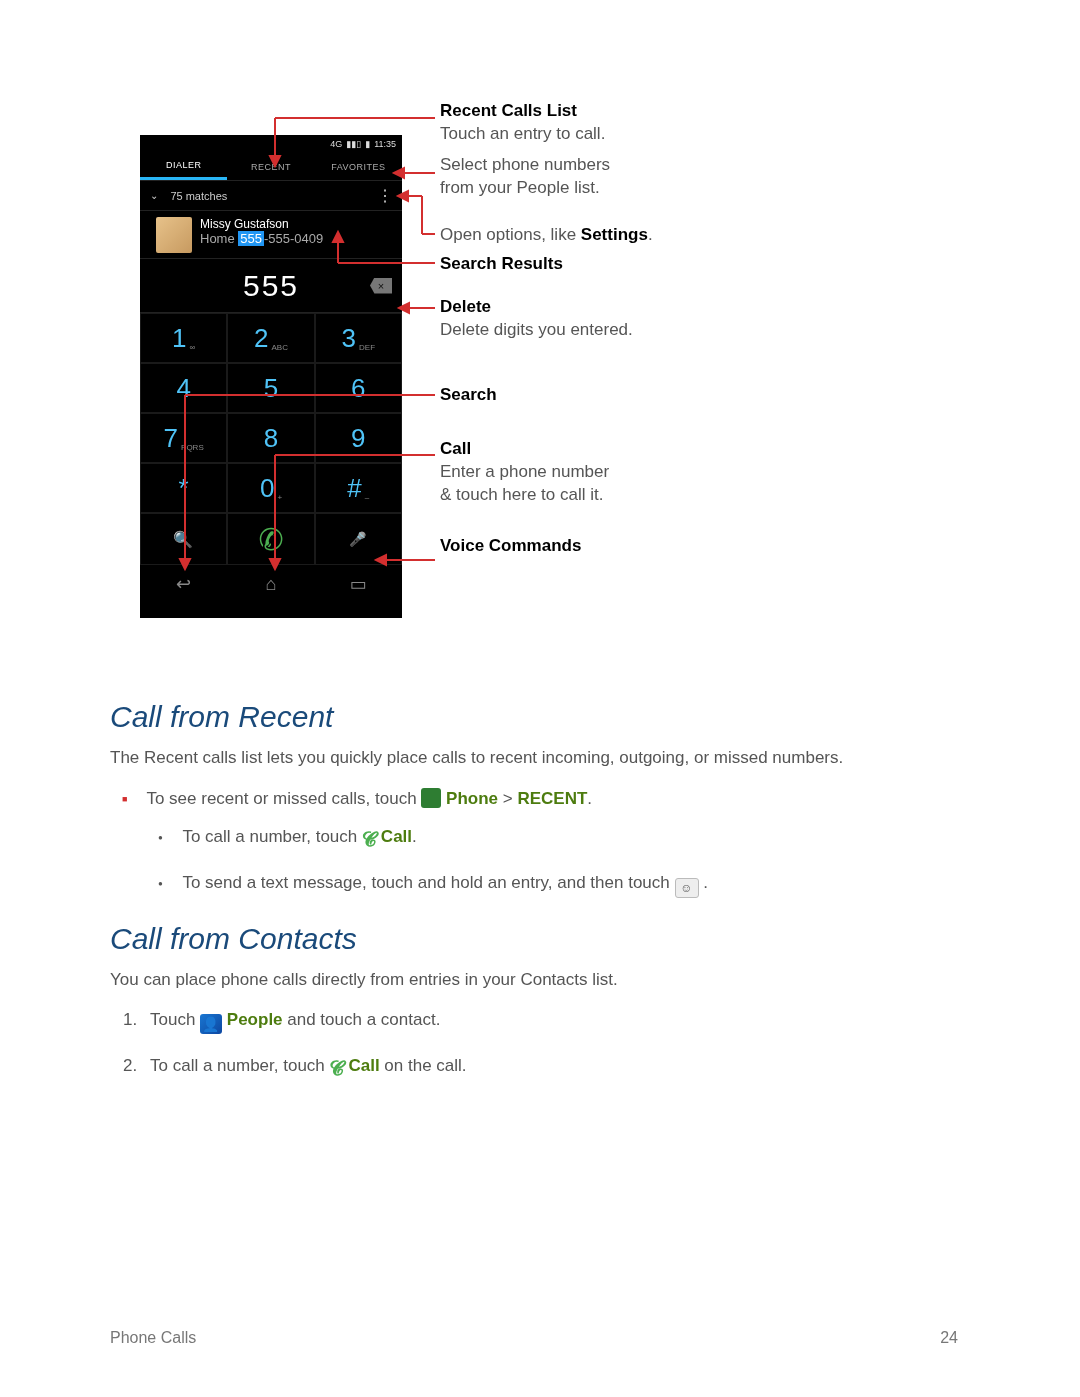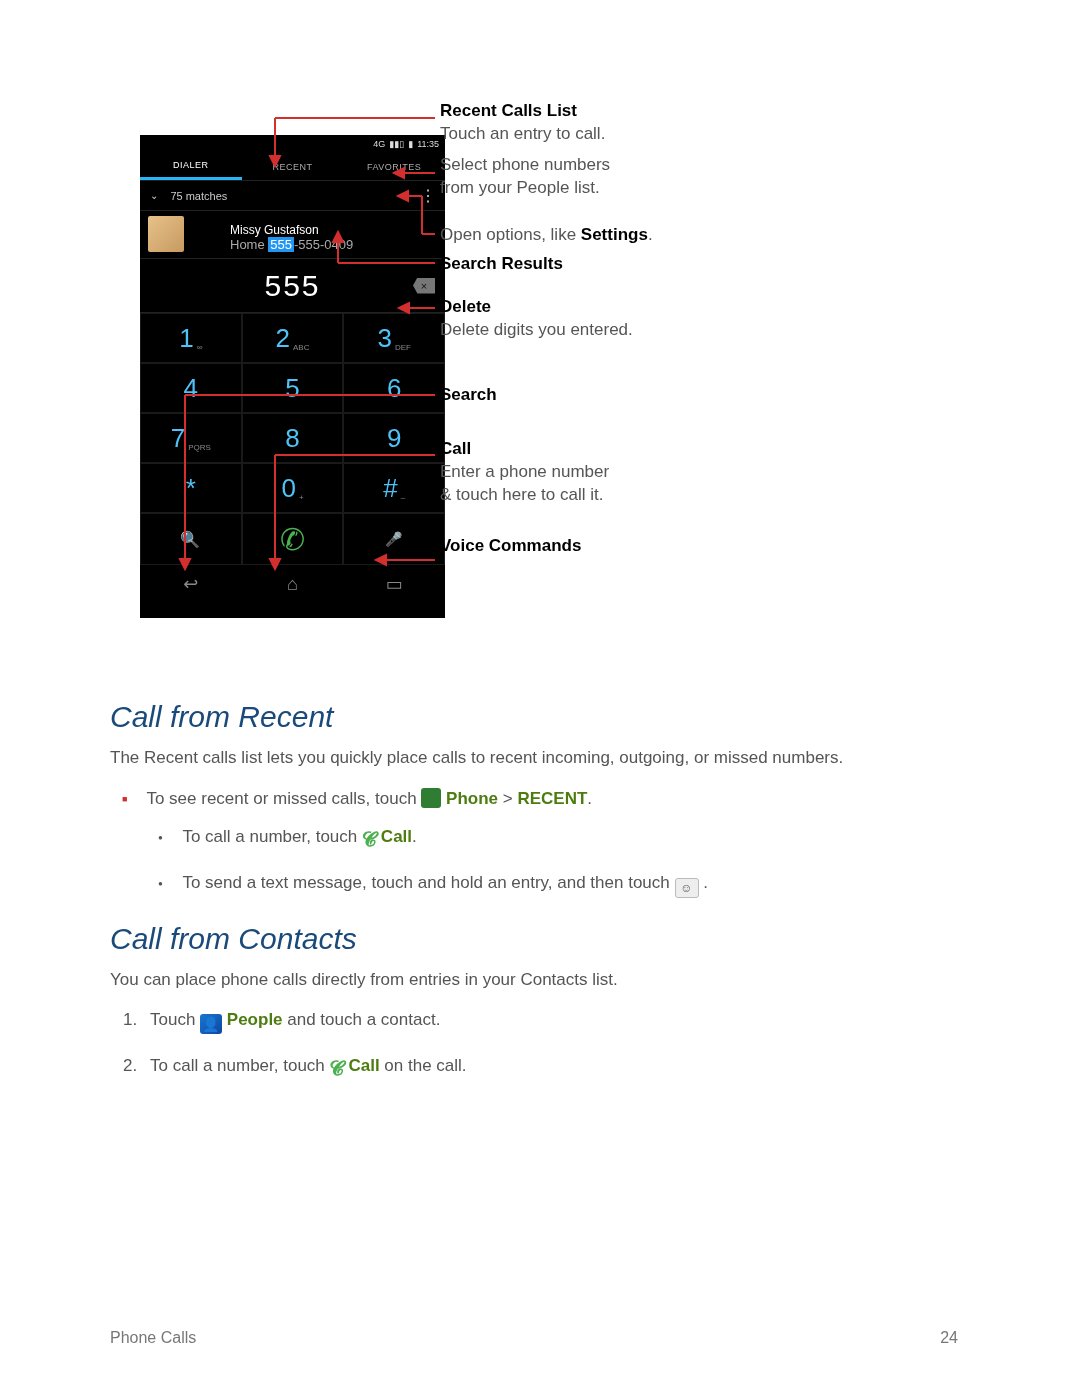--- a/index.html
+++ b/index.html
@@ -14,40 +14,40 @@
   }
   .figure-area {
     position: relative;
     height: 560px;
     margin-bottom: 40px;
   }
   
   .phone {
     position: absolute;
     left: 30px; top: 35px;
-    width: 305px; height: 483px;
+    width: 262px; height: 483px;
     background: #000;
     color: #fff;
     font-size: 10px;
   }
   .statusbar {
     height: 18px; background:#000;
     display:flex; justify-content:flex-end; align-items:center;
     gap:4px; padding-right:6px; font-size:9px; color:#ddd;
   }
   .tabs { display:flex; height:28px; border-bottom:1px solid #222;}
   .tab { flex:1; display:flex; align-items:center; justify-content:center;
          font-size:9px; letter-spacing:0.5px; color:#aaa;}
   .tab.active { border-bottom:3px solid #29b6f6; color:#fff;}
   .matchesbar { height:30px; display:flex; align-items:center; padding:0 10px;
                 color:#ccc; border-bottom:1px solid #222; font-size:11px;}
   .matchesbar .chev { margin-right:12px; font-size:10px;}
   .matchesbar .dots { margin-left:auto; font-size:16px; line-height:10px; letter-spacing:-1px;}
-  .contact { height:48px; display:flex; align-items:flex-end; padding:6px 8px;
-             border-bottom:1px solid #222;gap:38px;}
+  .contact { height:48px; display:flex; align-items:flex-start; padding:6px 16px;
+             border-bottom:1px solid #222;}
   .avatar { width:36px; height:36px; background:linear-gradient(135deg,#e7c28a,#c79a60);
             border-radius:2px; margin-right:8px;}
   .contact .nm { font-size:12px; color:#fff;}
   .contact .ph { font-size:13px; color:#aaa;}
   .contact .ph .hl { background:#2196f3; color:#fff; padding:0 2px;}
   .dialnum { height:54px; display:flex; align-items:center; justify-content:center;
              position:relative; border-bottom:1px solid #222;}
   .dialnum .num { font-size:30px; font-weight:300; letter-spacing:2px;}
   .dialnum .del { position:absolute; right:10px; width:22px; height:16px;
                   background:#777; color:#111; font-size:11px; display:flex;

